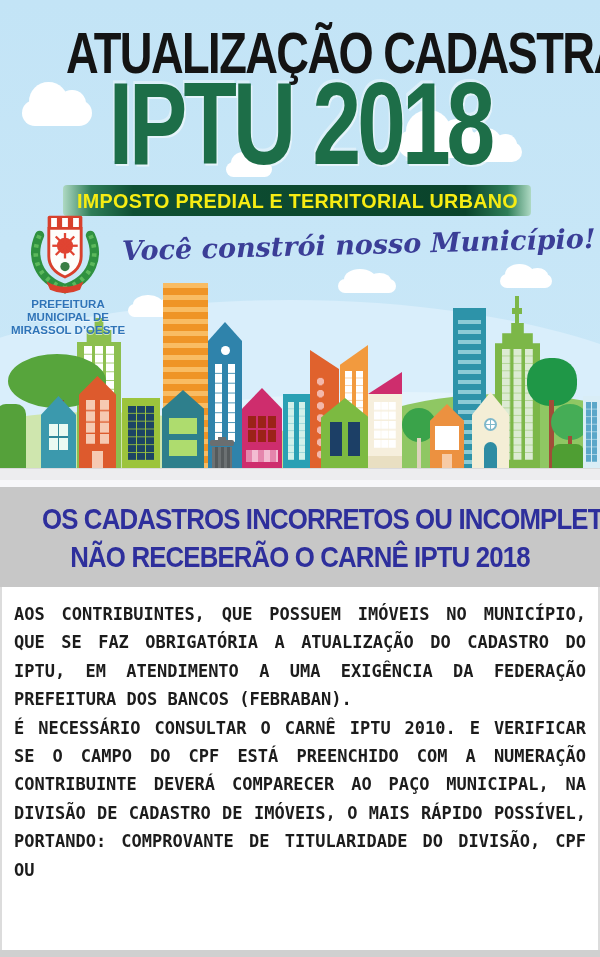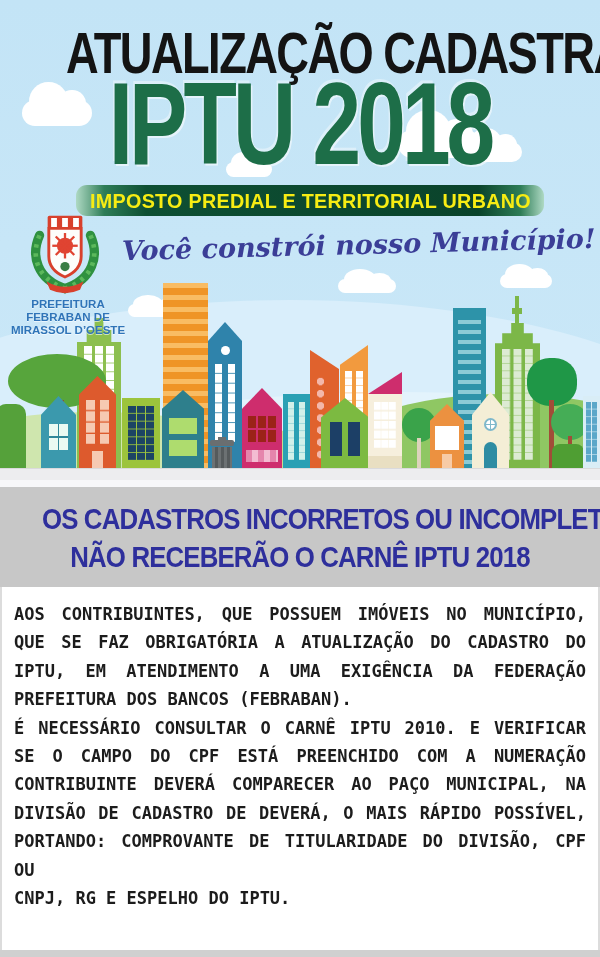--- a/index.html
+++ b/index.html
@@ -19,22 +19,22 @@
   .cloud::after  { width:40%; height:110%; top:-40%; right:8%; }
 
   .title { position:absolute; top:24px; left:0; width:600px; text-align:center;
            font-size:58px; line-height:58px; font-weight:800; color:#141414;
            letter-spacing:-2px; transform:scaleX(0.78); white-space:nowrap; }
   .iptu  { position:absolute; top:72px; left:0; width:600px; text-align:center;
            font-size:112px; line-height:104px; font-weight:800; color:#1d6e48;
            letter-spacing:-5px; transform:scale(0.78,1.04); white-space:nowrap; z-index:2;
            text-shadow:2px 2px 0 rgba(255,255,255,.55), -2px -2px 0 rgba(255,255,255,.4); }
 
-  .subbar { position:absolute; top:185px; left:76px; width:468px; height:31px; z-index:3;
-            border-radius:11px; text-align:center;
+  .subbar { position:absolute; top:185px; left:63px; width:468px; height:31px; z-index:3;
+            border-radius:4px; text-align:center;
             background:linear-gradient(90deg,#aed9c3 0,#2e7d57 6%,#0e4f33 15%,#0a432b 86%,#2e7d57 95%,#aed9c3 100%); }
   .subbar span { display:inline-block; font-size:21px; line-height:31px; font-weight:700;
                  color:#f7ec13; letter-spacing:.3px; transform:scaleX(0.94); white-space:nowrap; }
 
   .crest { position:absolute; top:214px; left:28px; width:74px; height:82px; z-index:4; }
   .crest-caption { position:absolute; top:298px; left:0; width:136px; z-index:4;
                    text-align:center; font-weight:700; font-size:11.5px; line-height:13px;
                    color:#2f74b8; text-shadow:0 1px 0 rgba(255,255,255,.6); }
   .slogan { position:absolute; top:230px; left:122px; width:400px; z-index:4;
             font-family:"DejaVu Serif", serif; font-style:italic; font-weight:700;
@@ -211,21 +211,21 @@
           <line x1="21" y1="27" x2="43" y2="27"></line>
         <line x1="24" y1="19" x2="40" y2="35"></line>
           <line x1="40" y1="19" x2="24" y2="35"></line>
       </g>
       <circle cx="32" cy="45" r="4" fill="#3a7d44"></circle>
       <path d="M16 58 q16 9 32 0 l-3 7 q-13 6 -26 0 z" fill="#d8402c"></path>
     </svg>
 
     <div class="crest-caption">
       <div>PREFEITURA</div>
-      <div>FEBRABAN DE</div>
+      <div>MUNICIPAL DE</div>
       <div>MIRASSOL D’OESTE</div>
     </div>
 
     <div class="slogan">Você constrói nosso Município!</div>
 
     <div class="city">
       <div class="hill hill-l"></div>
       <div class="hill hill-m"></div>
       <div class="hill hill-r"></div>
 
@@ -316,20 +316,19 @@
   </div>
 
   <div class="body-box" id="body-text">
       <div class="bodyline">AOS CONTRIBUINTES, QUE POSSUEM IMÓVEIS NO MUNICÍPIO,</div>
       <div class="bodyline">QUE SE FAZ OBRIGATÓRIA A ATUALIZAÇÃO DO CADASTRO DO</div>
       <div class="bodyline">IPTU, EM ATENDIMENTO A UMA EXIGÊNCIA DA FEDERAÇÃO</div>
       <div class="bodyline last">PREFEITURA DOS BANCOS (FEBRABAN).</div>
       <div class="bodyline">É NECESSÁRIO CONSULTAR O CARNÊ IPTU 2010. E VERIFICAR</div>
       <div class="bodyline">SE O CAMPO DO CPF ESTÁ PREENCHIDO COM A NUMERAÇÃO</div>
       <div class="bodyline">CONTRIBUINTE DEVERÁ COMPARECER AO PAÇO MUNICIPAL, NA</div>
-      <div class="bodyline">DIVISÃO DE CADASTRO DE DEVERÁ, O MAIS RÁPIDO POSSÍVEL,</div>
+      <div class="bodyline">DIVISÃO DE CADASTRO DE IMÓVEIS, O MAIS RÁPIDO POSSÍVEL,</div>
       <div class="bodyline">PORTANDO: COMPROVANTE DE TITULARIDADE DO DIVISÃO, CPF OU</div>
-      <div class="bodyline last">CNPJ, RG E ESPELHO DO IPTU.</div>
     </div>
 
   <div class="footer-strip"></div>
 
 </div>
 
 </body></html>

